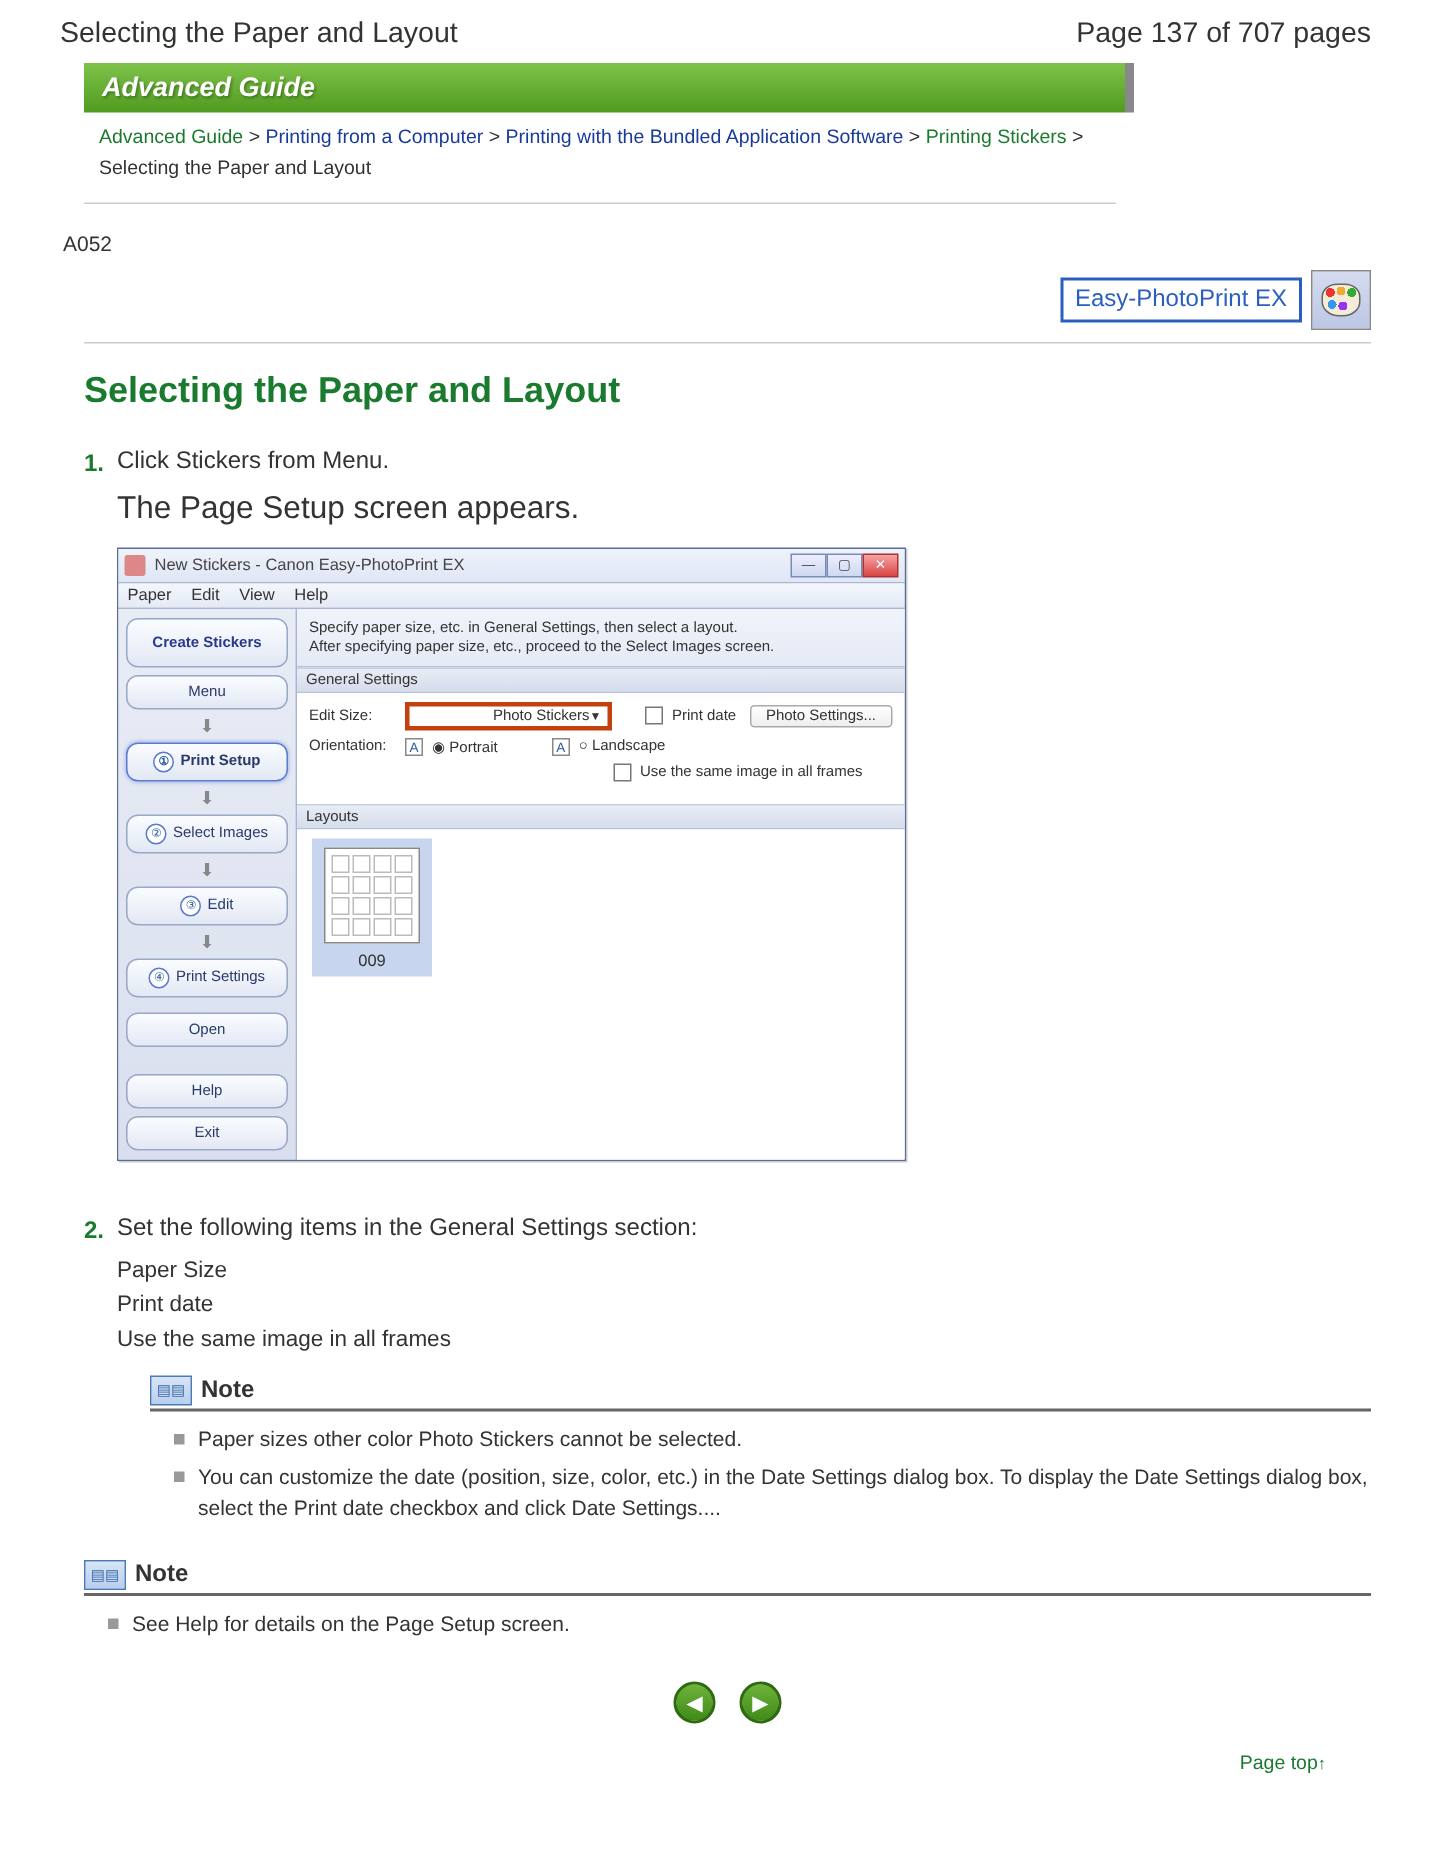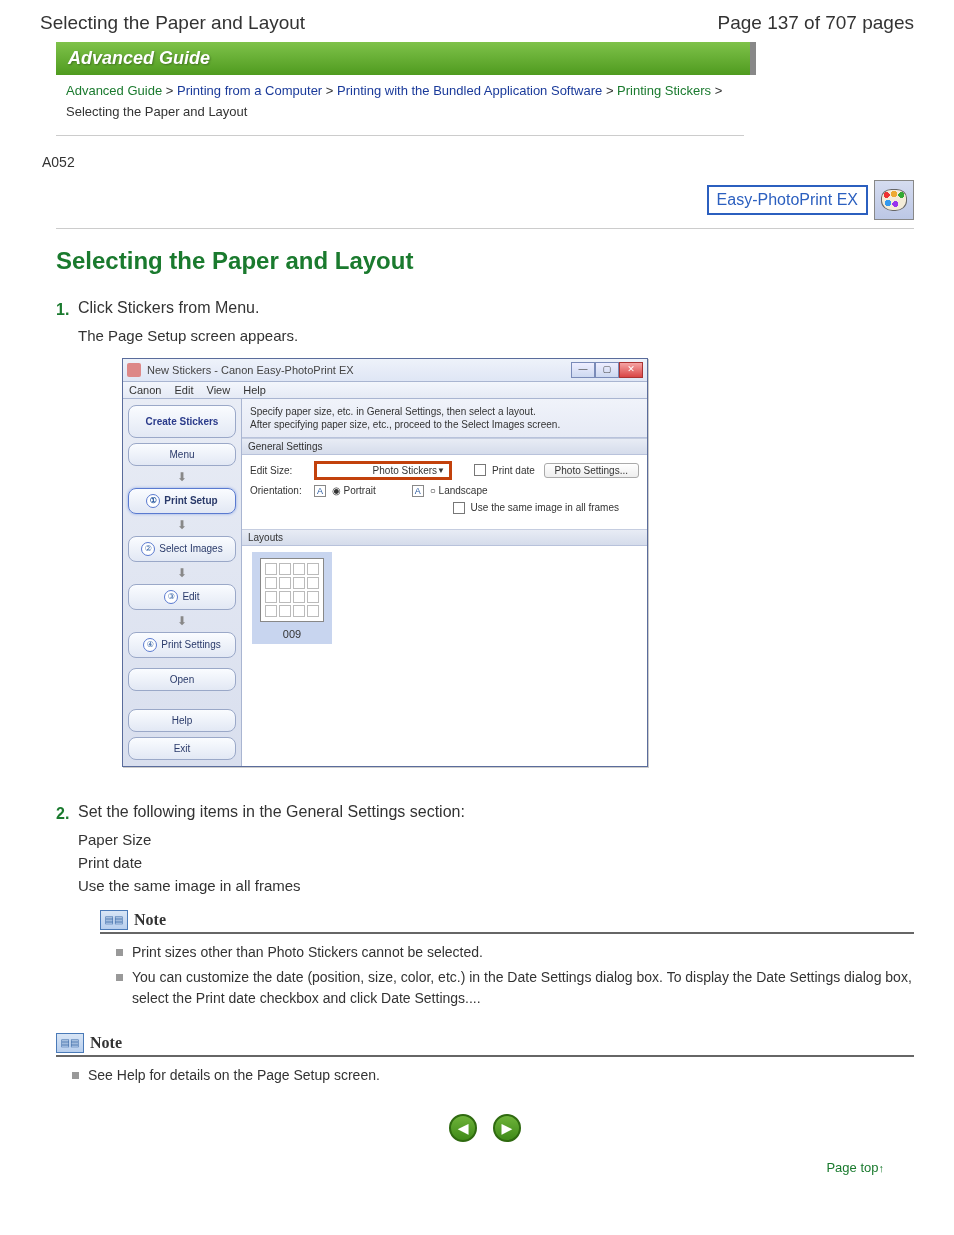--- a/index.html
+++ b/index.html
@@ -94,33 +94,32 @@
   .step-num {
     color: #1a7a2e;
     font-weight: bold;
     font-size: 16px;
     width: 22px;
     flex-shrink: 0;
     padding-top: 2px;
   }
   .step-body { flex: 1; }
   .step-title { font-size: 16px; margin-bottom: 10px; }
-  .step-sub { font-size: 15px; margin: 10px 0 14px 0; }
+  .step-sub { font-size: 21px; margin: 10px 0 14px 0; }
   .item-list div { font-size: 15px; margin: 6px 0; }
 
   
   .app-window {
     width: 524px;
     border: 1px solid #5a6c9b;
     font-size: 11px;
     color: #333;
     background: #fff;
     margin-bottom: 24px;
     box-shadow: 1px 1px 0 #ccc;
-    margin-left: 44px;
   }
   .titlebar {
     background: linear-gradient(#eef2fa, #dfe6f5);
     display: flex;
     align-items: center;
     padding: 3px 4px;
     border-bottom: 1px solid #a9b5d1;
     color: #444;
   }
   .titlebar .t-icon { width:14px; height:14px; background:#d88; margin-right:6px; border-radius:2px; }
@@ -206,21 +205,21 @@
     border-bottom: 2px solid #666;
     padding-bottom: 2px;
   }
   .note-icon {
     width:26px; height:18px;
     border:1px solid #4a7ab8;
     background:linear-gradient(#d8e5f5,#b8cfee);
     display:flex; align-items:center; justify-content:center;
     color:#3a6aa8; font-size:10px;
   }
-  .note-title { font-weight:bold; font-size:16px;font-family:Liberation Serif, serif; }
+  .note-title { font-weight:bold; font-size:16px; }
   .note-list { list-style:none; padding:0 0 0 16px; margin:8px 0; }
   .note-list li { position:relative; padding-left:16px; margin:4px 0; line-height:1.5; font-size:14px; }
   .note-list li::before {
     content:""; position:absolute; left:0; top:7px;
     width:7px; height:7px; background:#999;
   }
 
   .nav-arrows {
     text-align:center; margin:28px 0 18px 0;
   }
@@ -287,21 +286,21 @@
           <div class="t-icon"></div>
           <span>New Stickers - Canon Easy-PhotoPrint EX</span>
           <div class="spacer"></div>
           <div class="win-btns">
             <div class="win-btn">—</div>
             <div class="win-btn">▢</div>
             <div class="win-btn close">✕</div>
           </div>
         </div>
         <div class="menubar">
-          <span>Canon</span>
+          <span>Paper</span>
           <span>Edit</span>
           <span>View</span>
           <span>Help</span>
         </div>
         <div class="app-body">
           <div class="sidebar">
             <div class="sb-btn top">Create Stickers</div>
             <div class="sb-btn">Menu</div>
             <div class="sb-arrow">⬇</div>
             <div class="sb-btn active sb-step">
@@ -399,21 +398,21 @@
         <div>Print date</div>
         <div>Use the same image in all frames</div>
       </div>
 
       <div class="note-block">
         <div class="note-header">
           <div class="note-icon">▤▤</div>
           <div class="note-title">Note</div>
         </div>
         <ul class="note-list">
-          <li>Print sizes other than Photo Stickers cannot be selected.</li>
+          <li>Paper sizes other color Photo Stickers cannot be selected.</li>
           <li>You can customize the date (position, size, color, etc.) in the Date Settings dialog box. To display the Date Settings dialog box, select the Print date checkbox and click Date Settings....</li>
         </ul>
       </div>
     </div>
   </div>
 
   <div class="note-block outer">
     <div class="note-header">
       <div class="note-icon">▤▤</div>
       <div class="note-title">Note</div>

